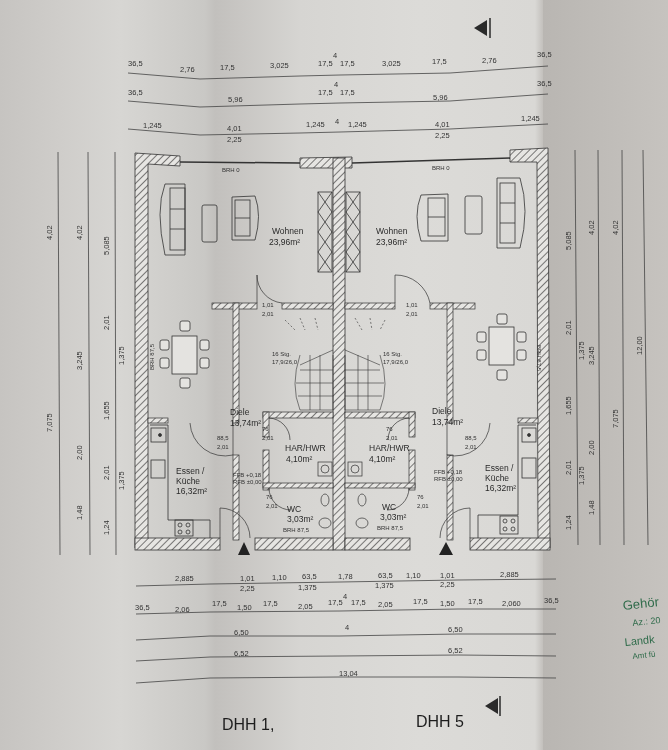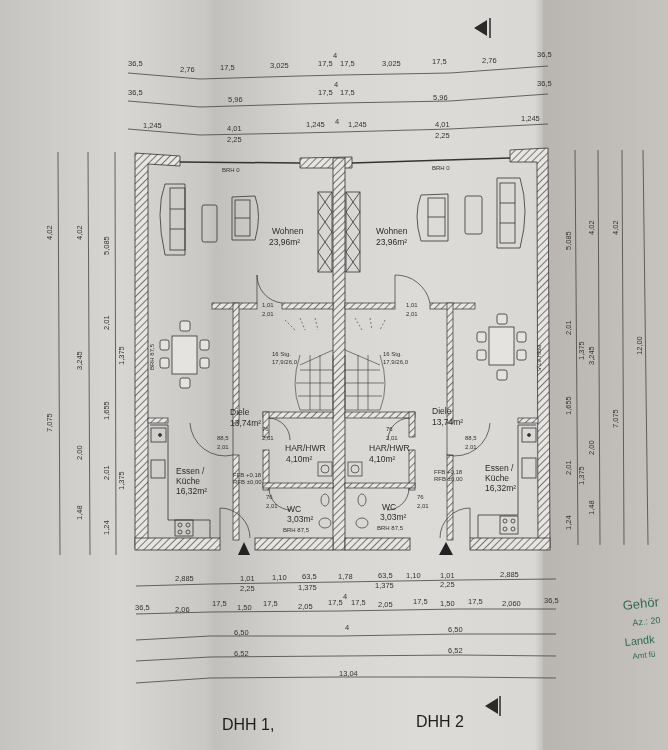--- a/index.html
+++ b/index.html
@@ -384,20 +384,20 @@
     <text class="dim" x="448" y="632">6,50</text>
 
     <text class="dim" x="234" y="656">6,52</text>
     <text class="dim" x="448" y="653">6,52</text>
 
     <text class="dim" x="339" y="676">13,04</text>
   </g>
 </svg>
 
 <div class="label" style="left:222px;top:716px;">DHH 1,</div>
-<div class="label" style="left:416px;top:713px;">DHH 2</div>
+<div class="label" style="left:416px;top:713px;">DHH 5</div>
 
 <div>
   <div class="stamp" style="left:622px;top:598px;font-size:13px;">Gehör</div>
   <div class="stamp" style="left:632px;top:618px;font-size:9px;">Az.: 20</div>
   <div class="stamp" style="left:624px;top:636px;font-size:11px;">Landk</div>
   <div class="stamp" style="left:632px;top:652px;font-size:8px;">Amt fü</div>
 </div>
 
 </body></html>

